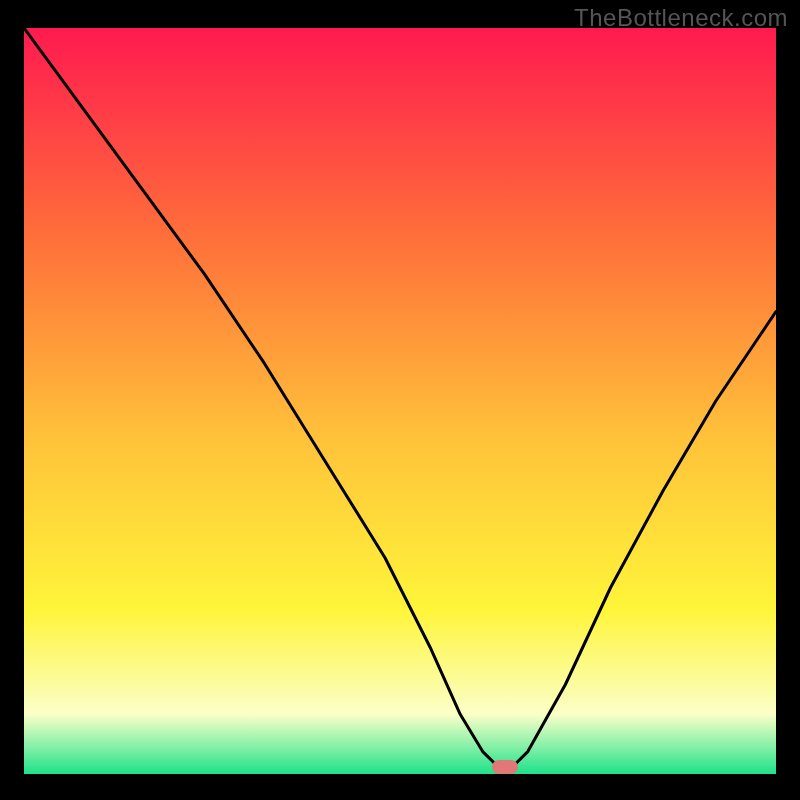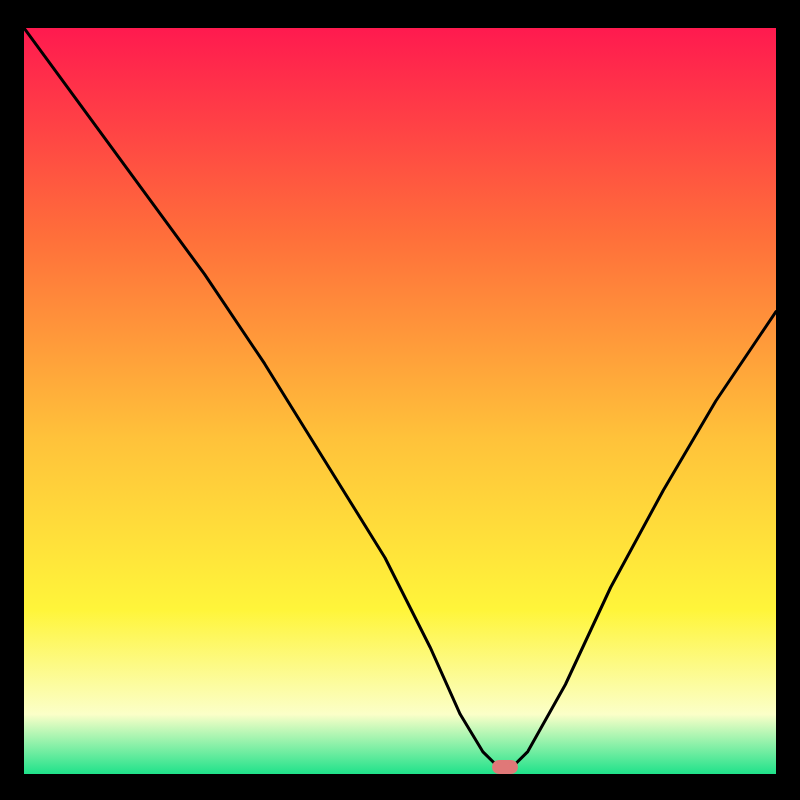--- a/index.html
+++ b/index.html
@@ -48,20 +48,21 @@
     background: #e07878;
     z-index: 3;
     transform: translate(-50%, -50%);
   }
 </style>
 </head>
 <body>
 
 <div class="frame">
 
+  <div class="watermark">TheBottleneck.com</div>
 
   <div class="plot">
     <svg viewBox="0 0 752 746" preserveAspectRatio="none">
       <defs>
         <linearGradient id="bg-grad" x1="0" y1="0" x2="0" y2="1">
           <stop offset="0%" stop-color="#ff1a4f"></stop>
           <stop offset="28%" stop-color="#ff6f3a"></stop>
           <stop offset="55%" stop-color="#ffc23a"></stop>
           <stop offset="78%" stop-color="#fff53a"></stop>
           <stop offset="92%" stop-color="#fbffc8"></stop>

